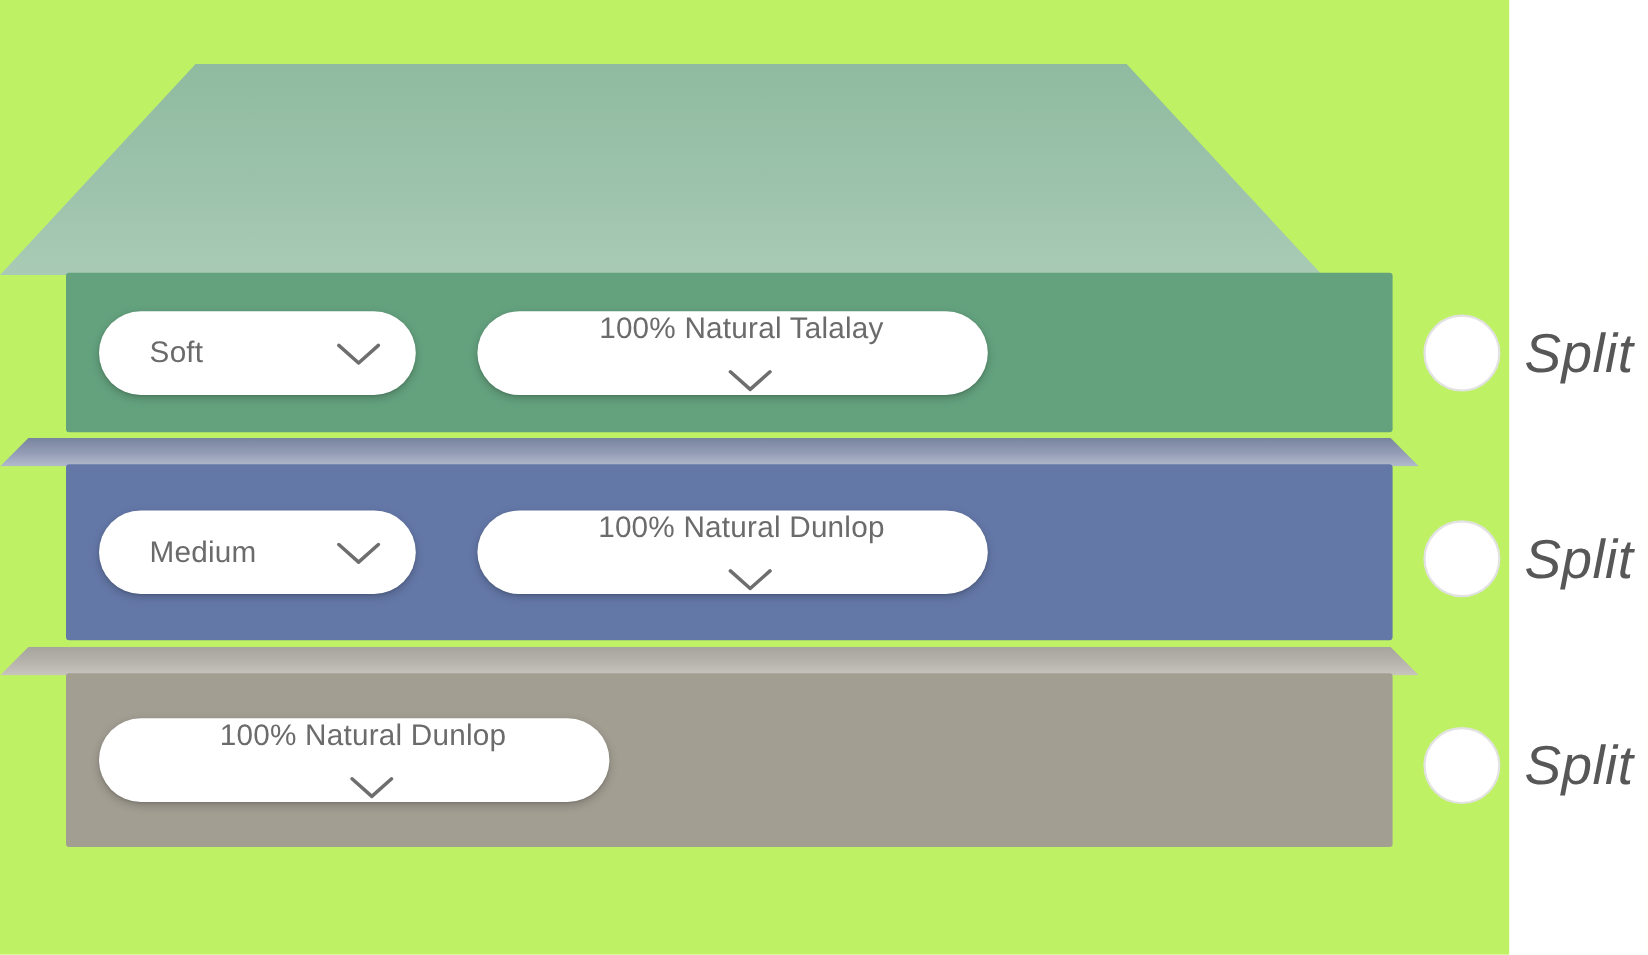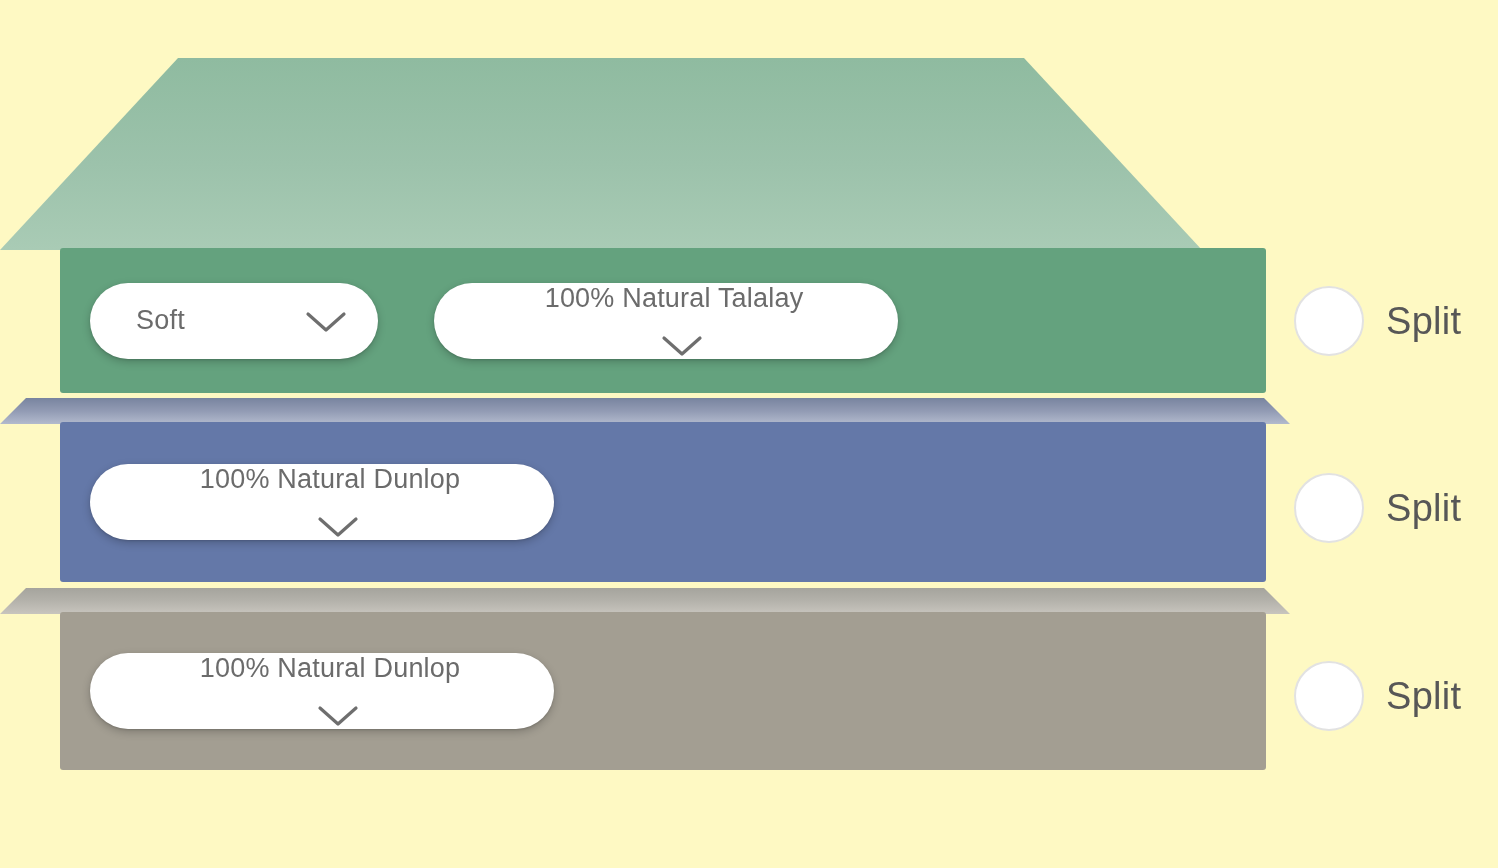--- a/index.html
+++ b/index.html
@@ -8,23 +8,23 @@
   html, body {
     width: 1498px;
     height: 868px;
     background: #ffffff;
     font-family: "Liberation Sans", sans-serif;
     overflow: hidden;
   }
 
   #stage {
     position: relative;
-    width: 1498px;
+    width: 1372px;
     height: 868px;
-    background: #fef9c3;
+    background: #bef264;
   }
 
   
   .layer {
     position: absolute;
     left: 0;
     width: 1290px;
     height: 0;
   }
 
@@ -109,25 +109,26 @@
   }
   .radio-circle {
     width: 70px;
     height: 70px;
     border-radius: 50%;
     border: 2px solid #e2e2e2;
     background: #ffffff;
     flex: 0 0 auto;
   }
   .split-label {
-    font-size: 38px;
+    font-size: 50px;
     color: #575757;
     font-family: "Liberation Sans", sans-serif;
     letter-spacing: 0.3px;
     white-space: nowrap;
+    font-style: italic;
   }
 </style>
 </head>
 <body>
 
 <div id="stage">
 
   <div class="layer" id="layer-0" style="top: 0px;">
     <div class="layer-top" id="top-face-0" style="top: 58px; height: 192px;">
       <svg viewBox="0 0 1290 192" preserveAspectRatio="none" aria-hidden="true">
@@ -179,20 +180,28 @@
           </linearGradient>
         </defs>
         <path d="M 26 0 L 1264 0 L 1290 26 L 0 26 Z" fill="url(#gradTop1)"></path>
       </svg>
     </div>
 
     <div class="layer-front" id="front-face-1" style="top: 422px; height: 160px;">
       <div class="layer-front-inner" id="front-inner-1" style="background: rgb(100, 120, 168);"></div>
       <div class="controls">
 
+        <div class="pill firmness">
+          <span class="pill-label">Medium</span>
+          <span class="chev">
+            <svg viewBox="0 0 44 28" aria-hidden="true">
+              <path d="M 4 7 L 22 23 L 40 7" fill="none" stroke="#6e6e6e" stroke-width="3.2" stroke-linecap="round" stroke-linejoin="round"></path>
+            </svg>
+          </span>
+        </div>
 
         <div class="pill material">
           <span class="pill-label">100% Natural Dunlop</span>
           <span class="chev">
             <svg viewBox="0 0 44 28" aria-hidden="true">
               <path d="M 4 7 L 22 23 L 40 7" fill="none" stroke="#6e6e6e" stroke-width="3.2" stroke-linecap="round" stroke-linejoin="round"></path>
             </svg>
           </span>
         </div>
 

